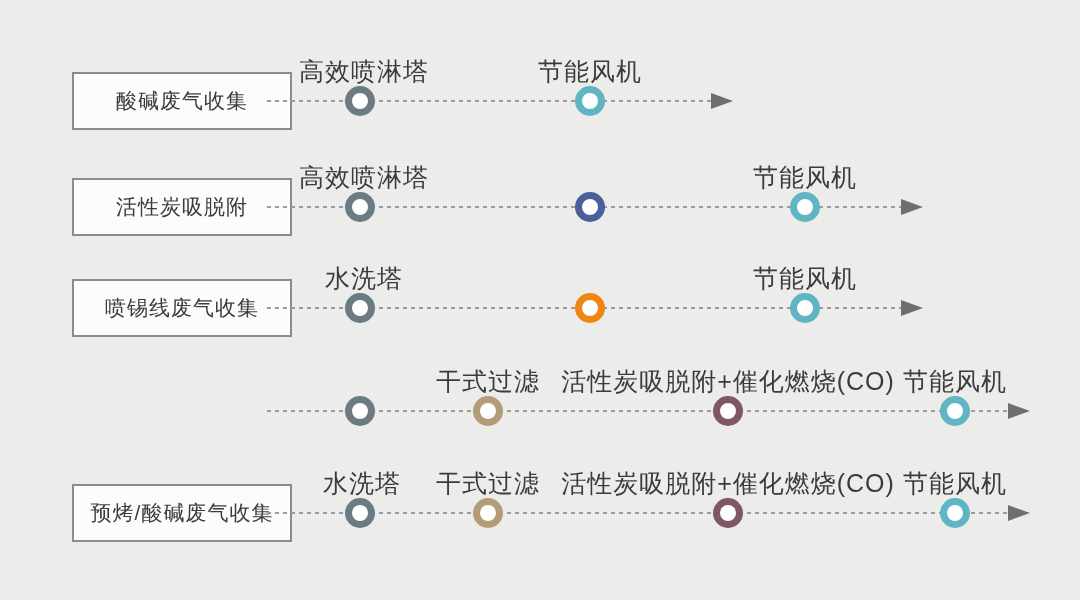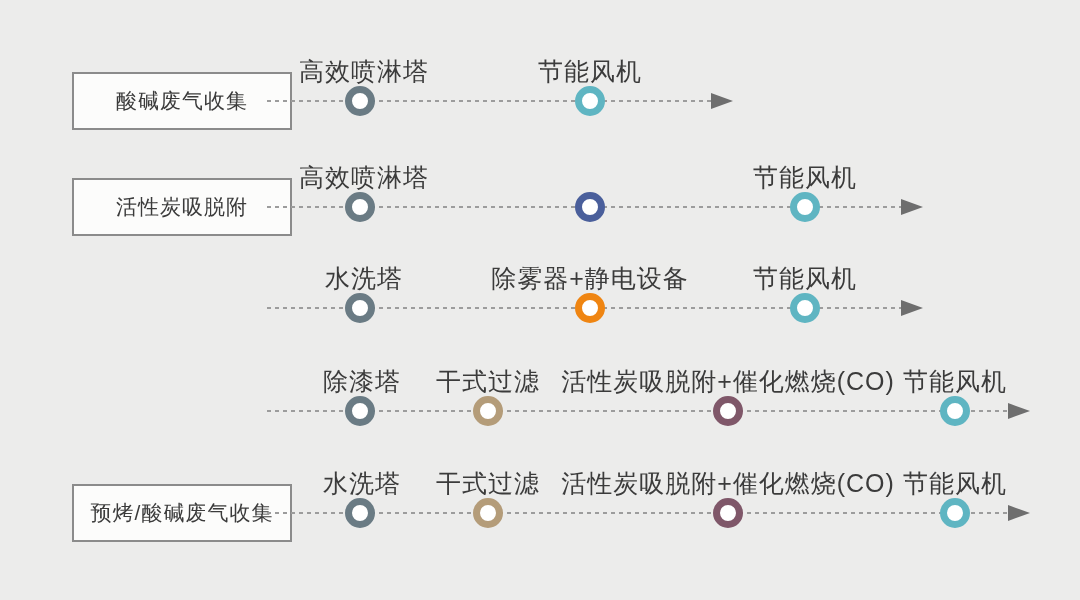--- a/index.html
+++ b/index.html
@@ -67,34 +67,35 @@
     <div class="dash" style="left:267px;width:634px"></div>
     <div class="arrow" style="left:901px"></div>
     <div class="nlabel" style="left:364px">高效喷淋塔</div>
     <div class="dot slate" style="left:360px"></div>
     <div class="dot blue" style="left:590px"></div>
     <div class="nlabel" style="left:805px">节能风机</div>
     <div class="dot teal" style="left:805px"></div>
   </div>
 
   <div class="row" style="top:258px">
+    <div class="src-box">
+      <span>喷锡线废气收集</span>
+    </div>
     <div class="dash" style="left:267px;width:634px"></div>
     <div class="arrow" style="left:901px"></div>
     <div class="nlabel" style="left:364px">水洗塔</div>
     <div class="dot slate" style="left:360px"></div>
-    <div class="nlabel" style="left:590px">除雾器+静电设备</div>
     <div class="dot orange" style="left:590px"></div>
     <div class="nlabel" style="left:805px">节能风机</div>
     <div class="dot teal" style="left:805px"></div>
   </div>
 
   <div class="row" style="top:361px">
     <div class="dash" style="left:267px;width:741px"></div>
     <div class="arrow" style="left:1008px"></div>
-    <div class="nlabel" style="left:362px">除漆塔</div>
     <div class="dot slate" style="left:360px"></div>
     <div class="nlabel" style="left:488px">干式过滤</div>
     <div class="dot tan" style="left:488px"></div>
     <div class="nlabel" style="left:728px">活性炭吸脱附+催化燃烧(CO)</div>
     <div class="dot mauve" style="left:728px"></div>
     <div class="nlabel" style="left:955px">节能风机</div>
     <div class="dot teal" style="left:955px"></div>
   </div>
 
   <div class="row" style="top:463px">

